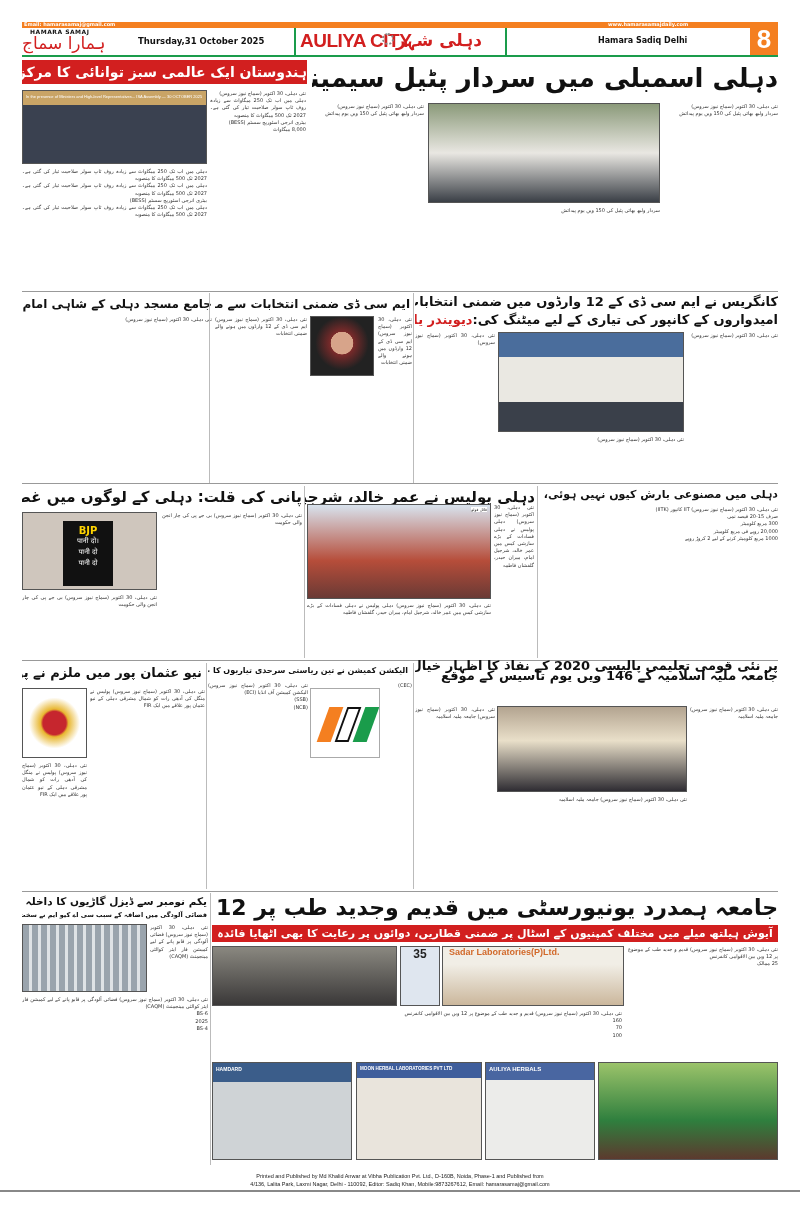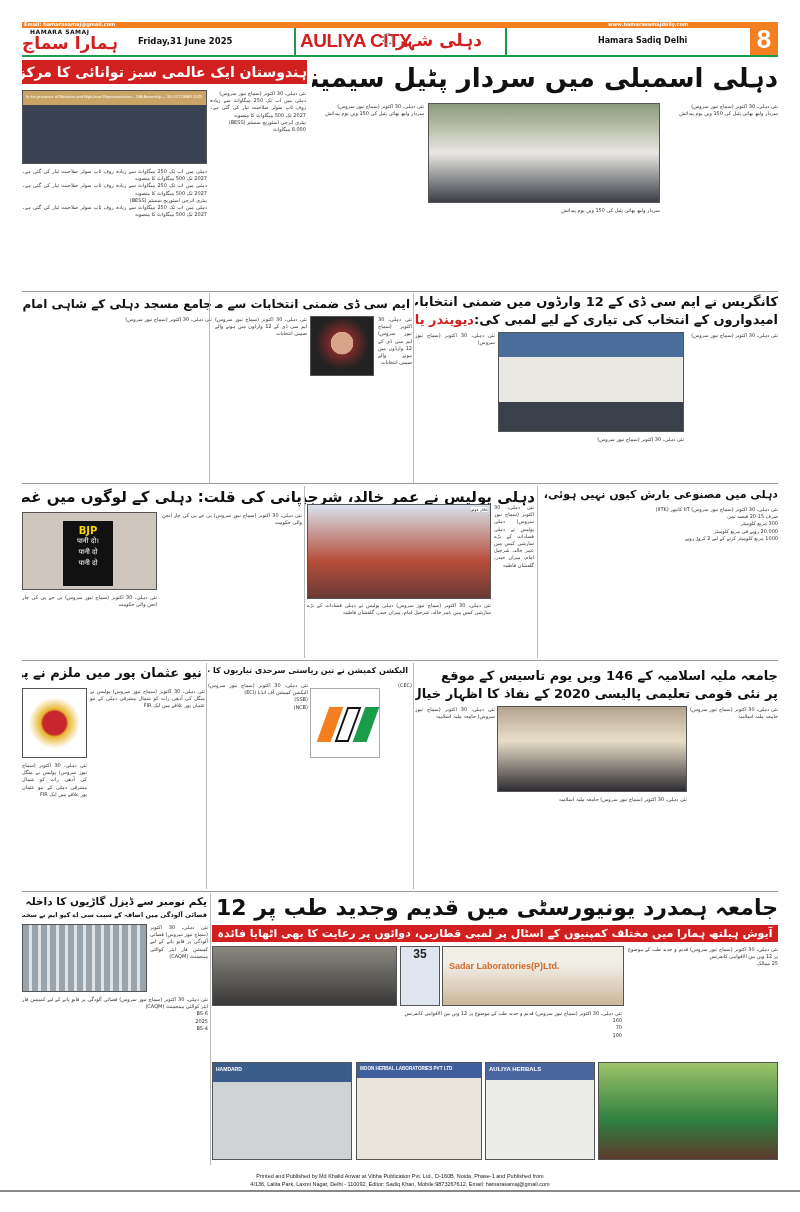--- a/index.html
+++ b/index.html
@@ -3,21 +3,21 @@
 <meta charset="utf-8">
 <style>
   *{box-sizing:border-box;margin:0;padding:0}
   body{width:800px;height:1212px;background:#fff;font-family:"DejaVu Sans",sans-serif;position:relative;overflow:hidden;color:#111}
   .abs{position:absolute}
   .topbar{left:22px;top:22px;width:356px;height:6px;background:#f47f20}
   .topbar2{left:378px;top:22px;width:400px;height:6px;background:#f47f20}
   .email{left:24px;top:21px;font-size:5px;color:#fff;font-weight:bold}
   .site{left:608px;top:21px;font-size:5px;color:#fff;font-weight:bold}
   .mast-logo-en{left:30px;top:28px;font-size:6px;font-weight:bold;letter-spacing:0.5px}
-  .mast-logo-ur{left:22px;top:33px;font-size:17px;font-weight:bold;color:#d21f1f;direction:rtl}
+  .mast-logo-ur{left:22px;top:33px;font-size:17px;font-weight:normal;color:#d21f1f;direction:rtl}
   .date{left:138px;top:36px;font-size:8.5px;font-weight:bold}
   .vline{width:2px;background:#1a9c4b}
   .hline{height:2px;background:#1a9c4b}
   .delhi-city{left:300px;top:30px;font-size:19px;font-weight:bold;color:#d21f1f;font-family:"Liberation Sans",sans-serif;letter-spacing:-0.5px}
   .wheel{left:382px;top:33px;width:12px;height:12px;border-radius:50%;border:2px dotted #888}
   .delhi-ur{left:396px;top:30px;font-size:17px;font-weight:bold;color:#d21f1f;direction:rtl}
   .hsd{left:598px;top:36px;font-size:8px;font-weight:bold}
   .pageno{left:750px;top:22px;width:28px;height:34px;background:#f47f20;color:#fff;font-size:26px;font-weight:bold;text-align:center;line-height:34px;font-family:"Liberation Sans",sans-serif}
   .redbox{background:#d21f1f;color:#fff;font-weight:bold;direction:rtl;text-align:center;overflow:hidden;white-space:nowrap}
   .hd{direction:rtl;text-align:right;font-weight:bold;overflow:hidden;white-space:nowrap;color:#111}
@@ -31,21 +31,21 @@
 </style>
 </head>
 <body>
 
 <div class="abs topbar"></div>
 <div class="abs topbar2"></div>
 <div class="abs email">Email: hamarasamaj@gmail.com</div>
 <div class="abs site">www.hamarasamajdaily.com</div>
 <div class="abs mast-logo-en">HAMARA SAMAJ</div>
 <div class="abs mast-logo-ur">ہمارا سماج</div>
-<div class="abs date">Friday,31 June 2025</div>
+<div class="abs date">Thursday,31 October 2025</div>
 <div class="abs vline" style="left:294px;top:28px;height:28px"></div>
 <div class="abs delhi-city">AULIYA CITY</div>
 <div class="abs wheel"></div>
 <div class="abs delhi-ur">دہلی شہر</div>
 <div class="abs vline" style="left:505px;top:28px;height:28px"></div>
 <div class="abs hsd">Hamara Sadiq Delhi</div>
 <div class="abs pageno">8</div>
 <div class="abs hline" style="left:22px;top:55px;width:756px"></div>
 
 <div class="abs redbox" style="left:22px;top:60px;width:285px;height:24px;font-size:14px;line-height:24px">
@@ -92,21 +92,21 @@
 <div class="abs photo" style="left:310px;top:316px;width:64px;height:60px;background:radial-gradient(circle at 50% 45%,#d7a48a 25%,#7a2a2a 26%,#222 60%)"></div>
 <div class="abs txt" style="left:215px;top:316px;width:92px;height:165px">
     <p>نئی دہلی، 30 اکتوبر (سماج نیوز سروس) ایم سی ڈی کے 12 وارڈوں میں ہونے والے ضمنی انتخابات</p>
   </div>
 <div class="abs txt" style="left:378px;top:316px;width:34px;height:165px">
     <p>نئی دہلی، 30 اکتوبر (سماج نیوز سروس) ایم سی ڈی کے 12 وارڈوں میں ہونے والے ضمنی انتخابات</p>
   </div>
 
 <div class="abs hd" style="left:415px;top:293px;width:363px;height:18px;font-size:13px;line-height:18px">کانگریس نے ایم سی ڈی کے 12 وارڈوں میں ضمنی انتخابات کے لیے</div>
 <div class="abs hd" style="left:415px;top:311px;width:363px;height:18px;font-size:13px;line-height:18px">
-  <span>امیدواروں کے انتخاب کی تیاری کے لیے لمبی کی:</span><span style="color:#d21f1f">دیویندر یادو</span>
+  <span>امیدواروں کے کانپور کی تیاری کے لیے میٹنگ کی:</span><span style="color:#d21f1f">دیویندر یادو</span>
 </div>
 <div class="abs photo" style="left:498px;top:332px;width:186px;height:100px;background:linear-gradient(#4a6d9c 0 25%,#eae8e2 25% 70%,#3a404a 70%)"></div>
 <div class="abs txt" style="left:415px;top:332px;width:80px;height:148px">
     <p>نئی دہلی، 30 اکتوبر (سماج نیوز سروس)</p>
   </div>
 <div class="abs txt" style="left:688px;top:332px;width:90px;height:148px">
     <p>نئی دہلی، 30 اکتوبر (سماج نیوز سروس)</p>
   </div>
 <div class="abs txt" style="left:498px;top:436px;width:186px;height:44px">
     <p>نئی دہلی، 30 اکتوبر (سماج نیوز سروس)</p>
@@ -170,21 +170,21 @@
 <div class="abs txt" style="left:208px;top:682px;width:100px;height:206px">
     <p>نئی دہلی، 30 اکتوبر (سماج نیوز سروس) الیکشن کمیشن آف انڈیا (ECI)</p>
     <p>(SSB)</p>
     <p>(NCB)</p>
   </div>
 <div class="abs txt" style="left:382px;top:682px;width:30px;height:206px">
     <p>(CEC)</p>
   </div>
 
 <div class="abs hd" style="left:415px;top:667px;width:363px;height:18px;font-size:13px;line-height:18px">جامعہ ملیہ اسلامیہ کے 146 ویں یوم تاسیس کے موقع</div>
-<div class="abs hd" style="left:415px;top:685px;width:363px;height:18px;font-size:13px;line-height:18px">پر نئی قومی تعلیمی پالیسی 2020 کے نفاذ کا اظہار خیال</div>
+<div class="abs hd" style="left:415px;top:657px;width:363px;height:18px;font-size:13px;line-height:18px">پر نئی قومی تعلیمی پالیسی 2020 کے نفاذ کا اظہار خیال</div>
 <div class="abs photo" style="left:497px;top:706px;width:190px;height:86px;background:linear-gradient(#b3a490,#e9dfc9 40%,#2f2d33)"></div>
 <div class="abs txt" style="left:415px;top:706px;width:80px;height:182px">
     <p>نئی دہلی، 30 اکتوبر (سماج نیوز سروس) جامعہ ملیہ اسلامیہ</p>
   </div>
 <div class="abs txt" style="left:690px;top:706px;width:88px;height:182px">
     <p>نئی دہلی، 30 اکتوبر (سماج نیوز سروس) جامعہ ملیہ اسلامیہ</p>
   </div>
 <div class="abs txt" style="left:497px;top:796px;width:190px;height:92px">
     <p>نئی دہلی، 30 اکتوبر (سماج نیوز سروس) جامعہ ملیہ اسلامیہ</p>
   </div>
@@ -198,27 +198,27 @@
     <p>نئی دہلی، 30 اکتوبر (سماج نیوز سروس) فضائی آلودگی پر قابو پانے کے لیے کمیشن فار ایئر کوالٹی مینجمنٹ (CAQM)</p>
   </div>
 <div class="abs txt" style="left:22px;top:996px;width:186px;height:170px">
     <p>نئی دہلی، 30 اکتوبر (سماج نیوز سروس) فضائی آلودگی پر قابو پانے کے لیے کمیشن فار ایئر کوالٹی مینجمنٹ (CAQM)</p>
     <p>BS-6</p>
     <p>2025</p>
     <p>BS-4</p>
   </div>
 
 <div class="abs hd" style="left:212px;top:893px;width:566px;height:30px;font-size:22px;line-height:30px">جامعہ ہمدرد یونیورسٹی میں قدیم وجدید طب پر 12 ویں عالمی کانفرنس منعقد</div>
-<div class="abs redbox" style="left:212px;top:925px;width:566px;height:17px;font-size:11px;line-height:17px">آیوش ہیلتھ ہمارا میں مختلف کمپنیوں کے اسٹال پر لمبی قطاریں، دوائوں پر رعایت کا بھی اٹھایا فائدہ</div>
+<div class="abs redbox" style="left:212px;top:925px;width:566px;height:17px;font-size:11px;line-height:17px">آیوش ہیلتھ میلے میں مختلف کمپنیوں کے اسٹال پر ضمنی قطاریں، دوائوں پر رعایت کا بھی اٹھایا فائدہ</div>
 <div class="abs photo" style="left:212px;top:946px;width:185px;height:60px;background:linear-gradient(#8a8880,#3a3838)"></div>
 <div class="abs photo" style="left:400px;top:946px;width:40px;height:60px;background:#dfe6ef">
   <div style="font-size:12px;font-weight:bold;text-align:center;color:#222;font-family:'Liberation Sans',sans-serif">35</div>
 </div>
 <div class="abs photo" style="left:442px;top:946px;width:182px;height:60px;background:linear-gradient(#f1eee6 30%,#cbb79c)">
-  <div style="font-size:9px;font-weight:bold;color:#d2692a;padding:14px 6px;font-family:'Liberation Sans',sans-serif">Sadar Laboratories(P)Ltd.</div>
+  <div style="font-size:9px;font-weight:bold;color:#d2692a;padding:0 6px;font-family:'Liberation Sans',sans-serif">Sadar Laboratories(P)Ltd.</div>
 </div>
 <div class="abs txt" style="left:628px;top:946px;width:150px;height:110px">
     <p>نئی دہلی، 30 اکتوبر (سماج نیوز سروس) قدیم و جدید طب کے موضوع پر 12 ویں بین الاقوامی کانفرنس</p>
     <p>25 ممالک</p>
   </div>
 <div class="abs txt" style="left:212px;top:1010px;width:410px;height:48px">
     <p>نئی دہلی، 30 اکتوبر (سماج نیوز سروس) قدیم و جدید طب کے موضوع پر 12 ویں بین الاقوامی کانفرنس</p>
     <p>160</p>
     <p>70</p>
     <p>100</p>

